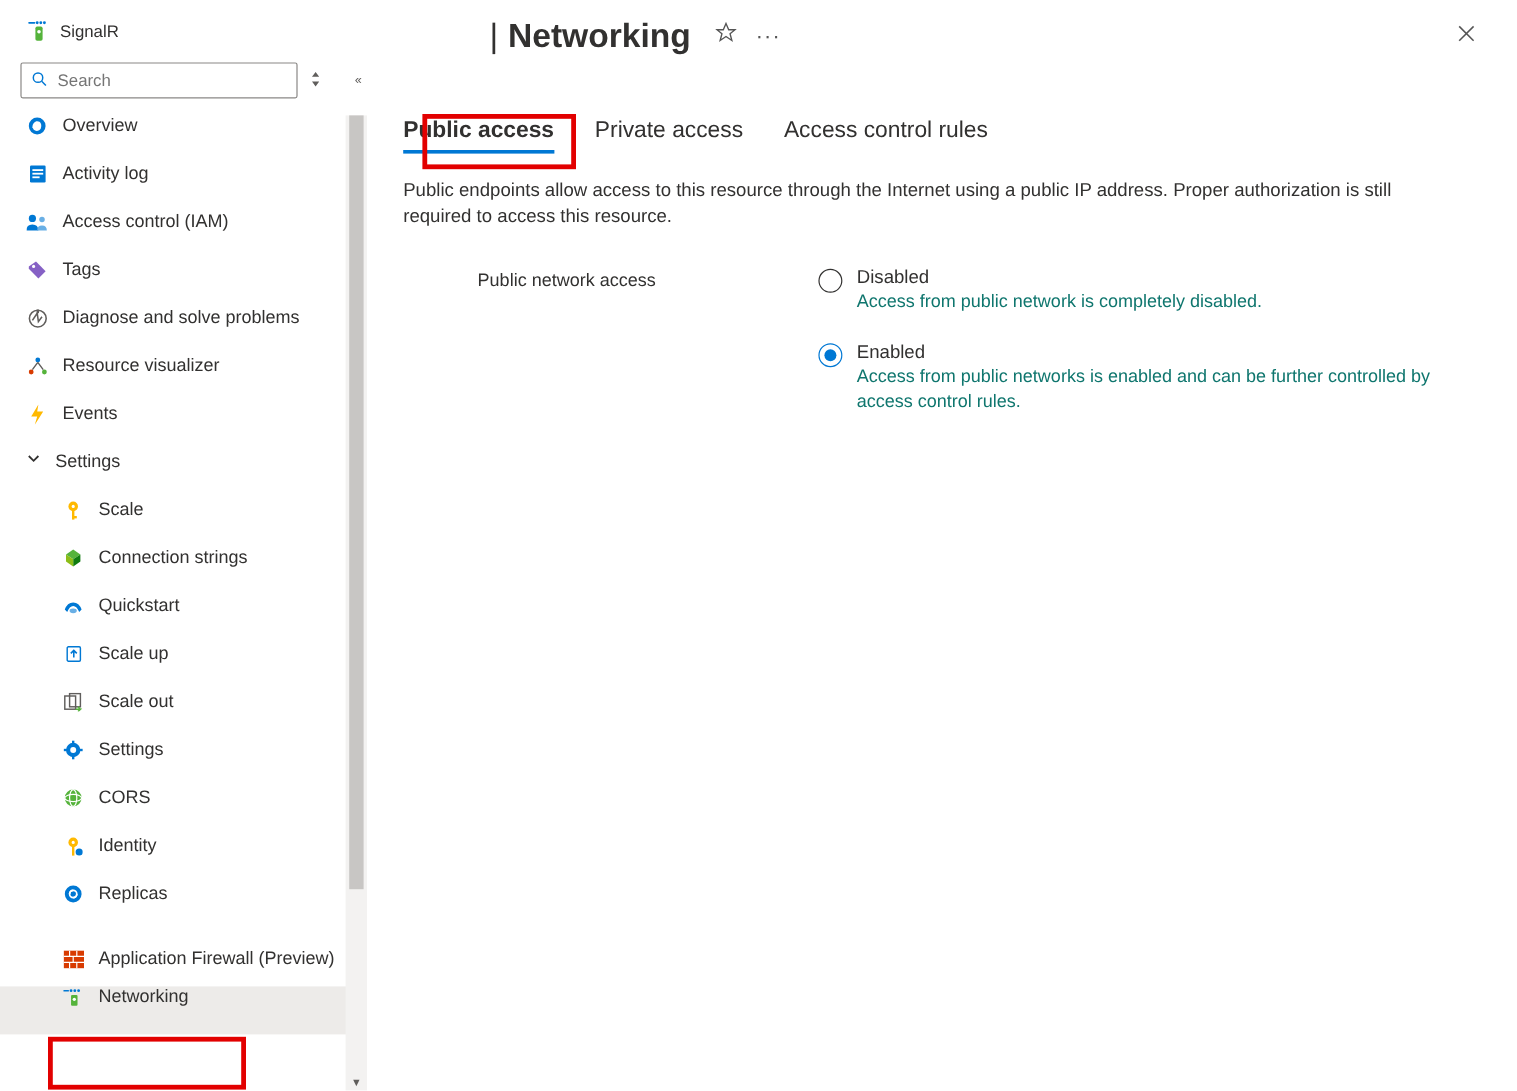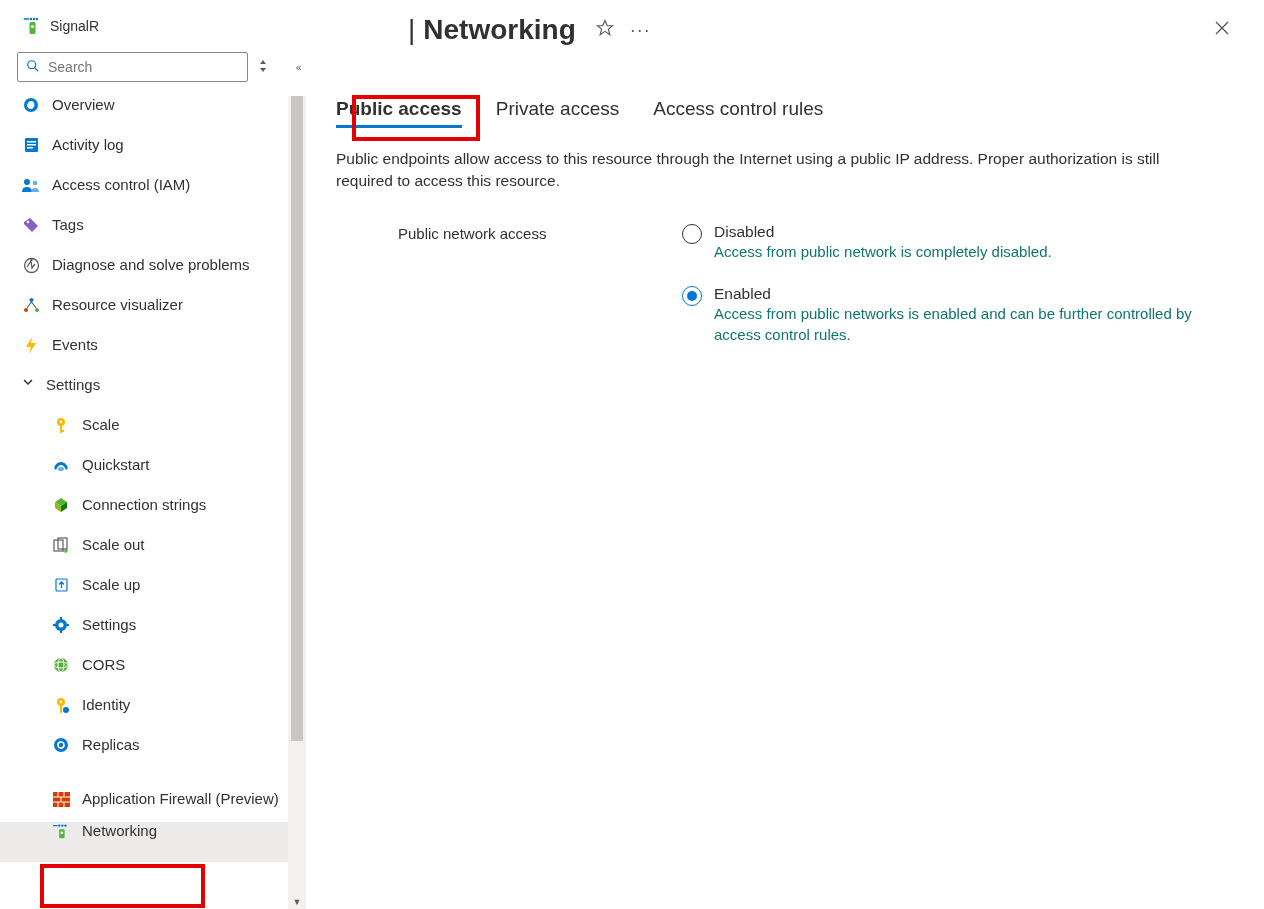--- a/index.html
+++ b/index.html
@@ -201,55 +201,55 @@
                 <circle cx="7" cy="5" r="4" fill="#ffb900"></circle>
                 <circle cx="7" cy="5" r="1.3" fill="#fff"></circle>
                 <rect x="6" y="8" width="2" height="8" fill="#ffb900"></rect>
                 <rect x="6" y="13" width="4" height="2" fill="#ffb900"></rect>
               </svg>
           </span>
           <span>Scale</span>
         </li>
         <li class="nav-item child">
           <span class="icon-slot">
+            <svg width="16" height="16" viewBox="0 0 16 16">
+                <path d="M8 1 L14 5 L8 9 L2 5 Z" fill="#55b33b"></path>
+                <path d="M8 9 L14 5 L14 11 L8 15 Z" fill="#107c10"></path>
+                <path d="M8 9 L2 5 L2 11 L8 15 Z" fill="#8cbd18"></path>
+              </svg>
+          </span>
+          <span>Connection strings</span>
+        </li>
+        <li class="nav-item child">
+          <span class="icon-slot">
             <svg width="16" height="14" viewBox="0 0 16 14">
                 <path d="M1 10 Q3 4 8 4 Q13 4 15 10 L13 12 Q11 7 8 7 Q5 7 3 12 Z" fill="#0078d4"></path>
                 <ellipse cx="8" cy="11" rx="3" ry="2" fill="#69afe5"></ellipse>
               </svg>
           </span>
           <span>Quickstart</span>
         </li>
         <li class="nav-item child">
           <span class="icon-slot">
-            <svg width="16" height="16" viewBox="0 0 16 16">
-                <path d="M8 1 L14 5 L8 9 L2 5 Z" fill="#55b33b"></path>
-                <path d="M8 9 L14 5 L14 11 L8 15 Z" fill="#107c10"></path>
-                <path d="M8 9 L2 5 L2 11 L8 15 Z" fill="#8cbd18"></path>
-              </svg>
-          </span>
-          <span>Connection strings</span>
+            <svg width="15" height="16" viewBox="0 0 15 16">
+                <rect x="2" y="2" width="11" height="12" rx="1" fill="none" stroke="#0078d4" stroke-width="1.2"></rect>
+                <path d="M7.5 11 L7.5 5 M5 7.5 L7.5 5 L10 7.5" stroke="#0078d4" stroke-width="1.3" fill="none"></path>
+              </svg>
+          </span>
+          <span>Scale up</span>
         </li>
         <li class="nav-item child">
           <span class="icon-slot">
             <svg width="16" height="16" viewBox="0 0 16 16">
                 <rect x="1" y="3" width="9" height="11" fill="none" stroke="#605e5c" stroke-width="1.2"></rect>
                 <rect x="5" y="1" width="9" height="11" fill="none" stroke="#605e5c" stroke-width="1.2"></rect>
                 <path d="M10 14 L14 14 L12 16 M14 14 L12 12" stroke="#55b33b" stroke-width="1.3" fill="none"></path>
               </svg>
           </span>
           <span>Scale out</span>
-        </li>
-        <li class="nav-item child">
-          <span class="icon-slot">
-            <svg width="15" height="16" viewBox="0 0 15 16">
-                <rect x="2" y="2" width="11" height="12" rx="1" fill="none" stroke="#0078d4" stroke-width="1.2"></rect>
-                <path d="M7.5 11 L7.5 5 M5 7.5 L7.5 5 L10 7.5" stroke="#0078d4" stroke-width="1.3" fill="none"></path>
-              </svg>
-          </span>
-          <span>Scale up</span>
         </li>
         <li class="nav-item child">
           <span class="icon-slot">
             <svg width="16" height="16" viewBox="0 0 16 16">
                 <circle cx="8" cy="8" r="6" fill="#0078d4"></circle>
                 <circle cx="8" cy="8" r="2.5" fill="#fff"></circle>
                 <g fill="#0078d4">
                   <rect x="7" y="0" width="2" height="3"></rect>
                   <rect x="7" y="13" width="2" height="3"></rect>
                   <rect x="0" y="7" width="3" height="2"></rect>

